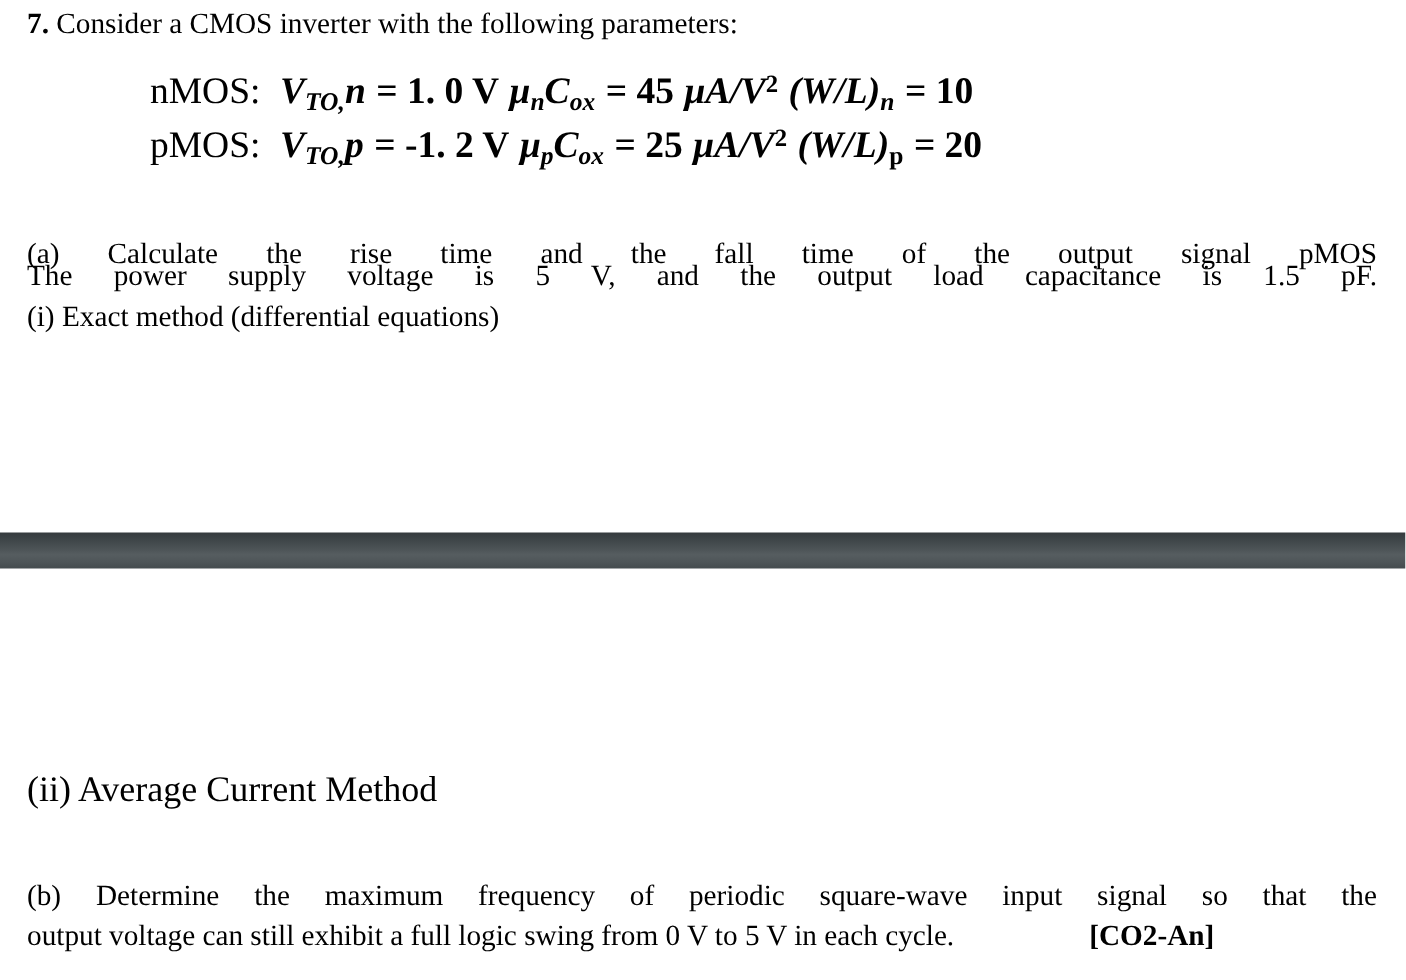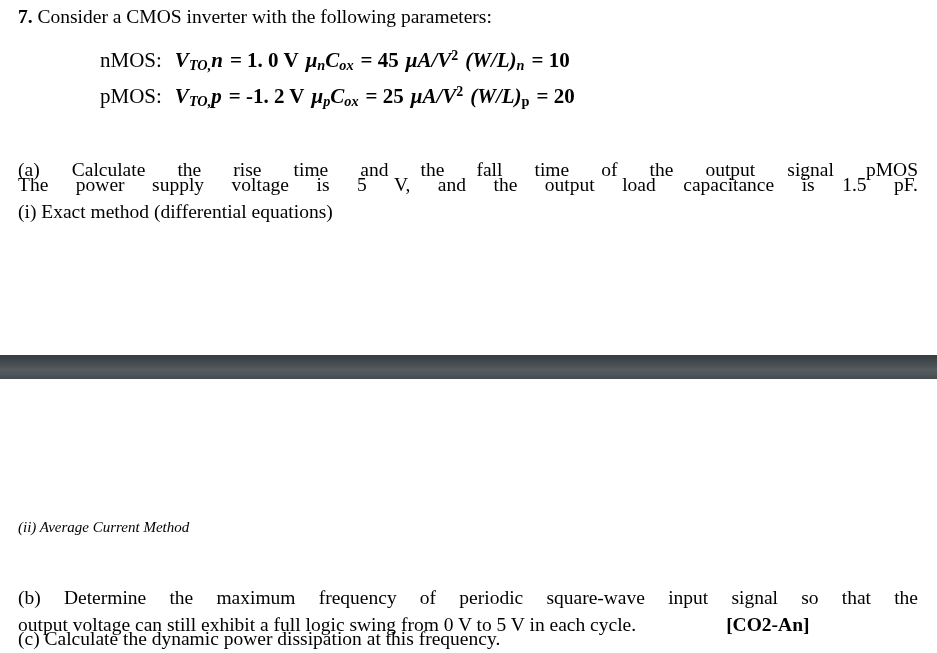--- a/index.html
+++ b/index.html
@@ -32,21 +32,21 @@
     line-height: 25px;
     white-space: nowrap;
   }
   .q-num { font-weight: bold; }
 
   
   .param-line {
     position: absolute;
     left: 100px;
     width: 820px;
-    font-size: 21px;
+    font-size: 25px;
     line-height: 26px;
     white-space: nowrap;
   }
   .param-nmos { top: 43px; }
   .param-pmos { top: 79px; }
 
   .dev-label {
     font-weight: normal;
   }
   .gap-lg { display: inline-block; width: 13px; }
@@ -119,24 +119,23 @@
         #565d60 62%,
         #4e5558 82%,
         #454c4f 100%);
   }
 
   
   .line-avg {
     position: absolute;
     left: 18px;
     top: 514px;
-    font-size: 15px;
-    line-height: 26px;
-    white-space: nowrap;
-    font-style: italic;
+    font-size: 24px;
+    line-height: 26px;
+    white-space: nowrap;
   }
   .para-b {
     position: absolute;
     left: 18px;
     top: 556px;
     width: 900px;
     font-size: 19.5px;
     line-height: 27px;
   }
   .para-b .jline1 {
@@ -192,15 +191,14 @@
 
   <div class="scan-band"></div>
 
   <div class="line-avg">(ii) Average Current Method</div>
 
   <div class="para-b">
     <span class="jline1">(b) Determine the maximum frequency of periodic square-wave input signal so that the</span>
     <span class="jline2"><span>output voltage can still exhibit a full logic swing from 0 V to 5 V in each cycle.</span><span class="co-tag">[CO2-An]</span></span>
   </div>
 
-  <div class="line-c">(c) Calculate the dynamic power dissipation at this frequency.</div>
 
 </div>
 
 </body></html>

